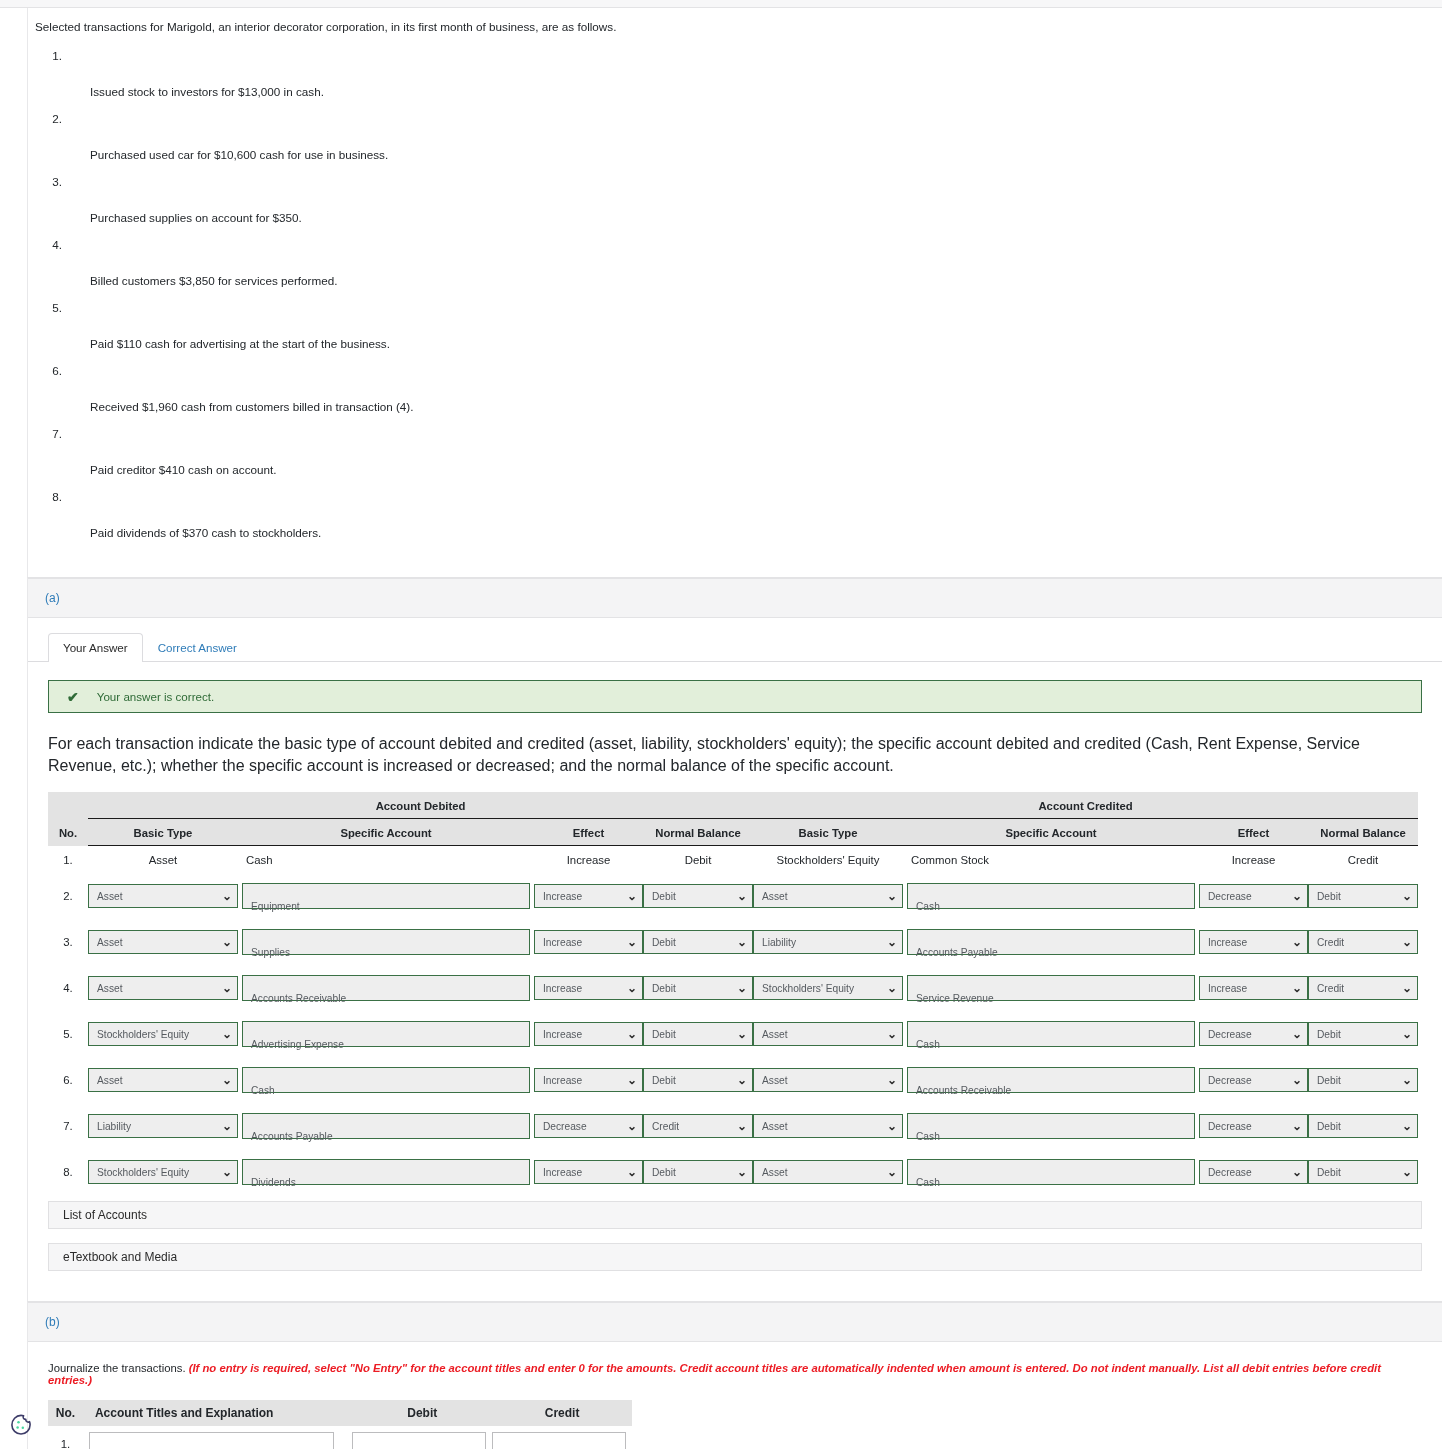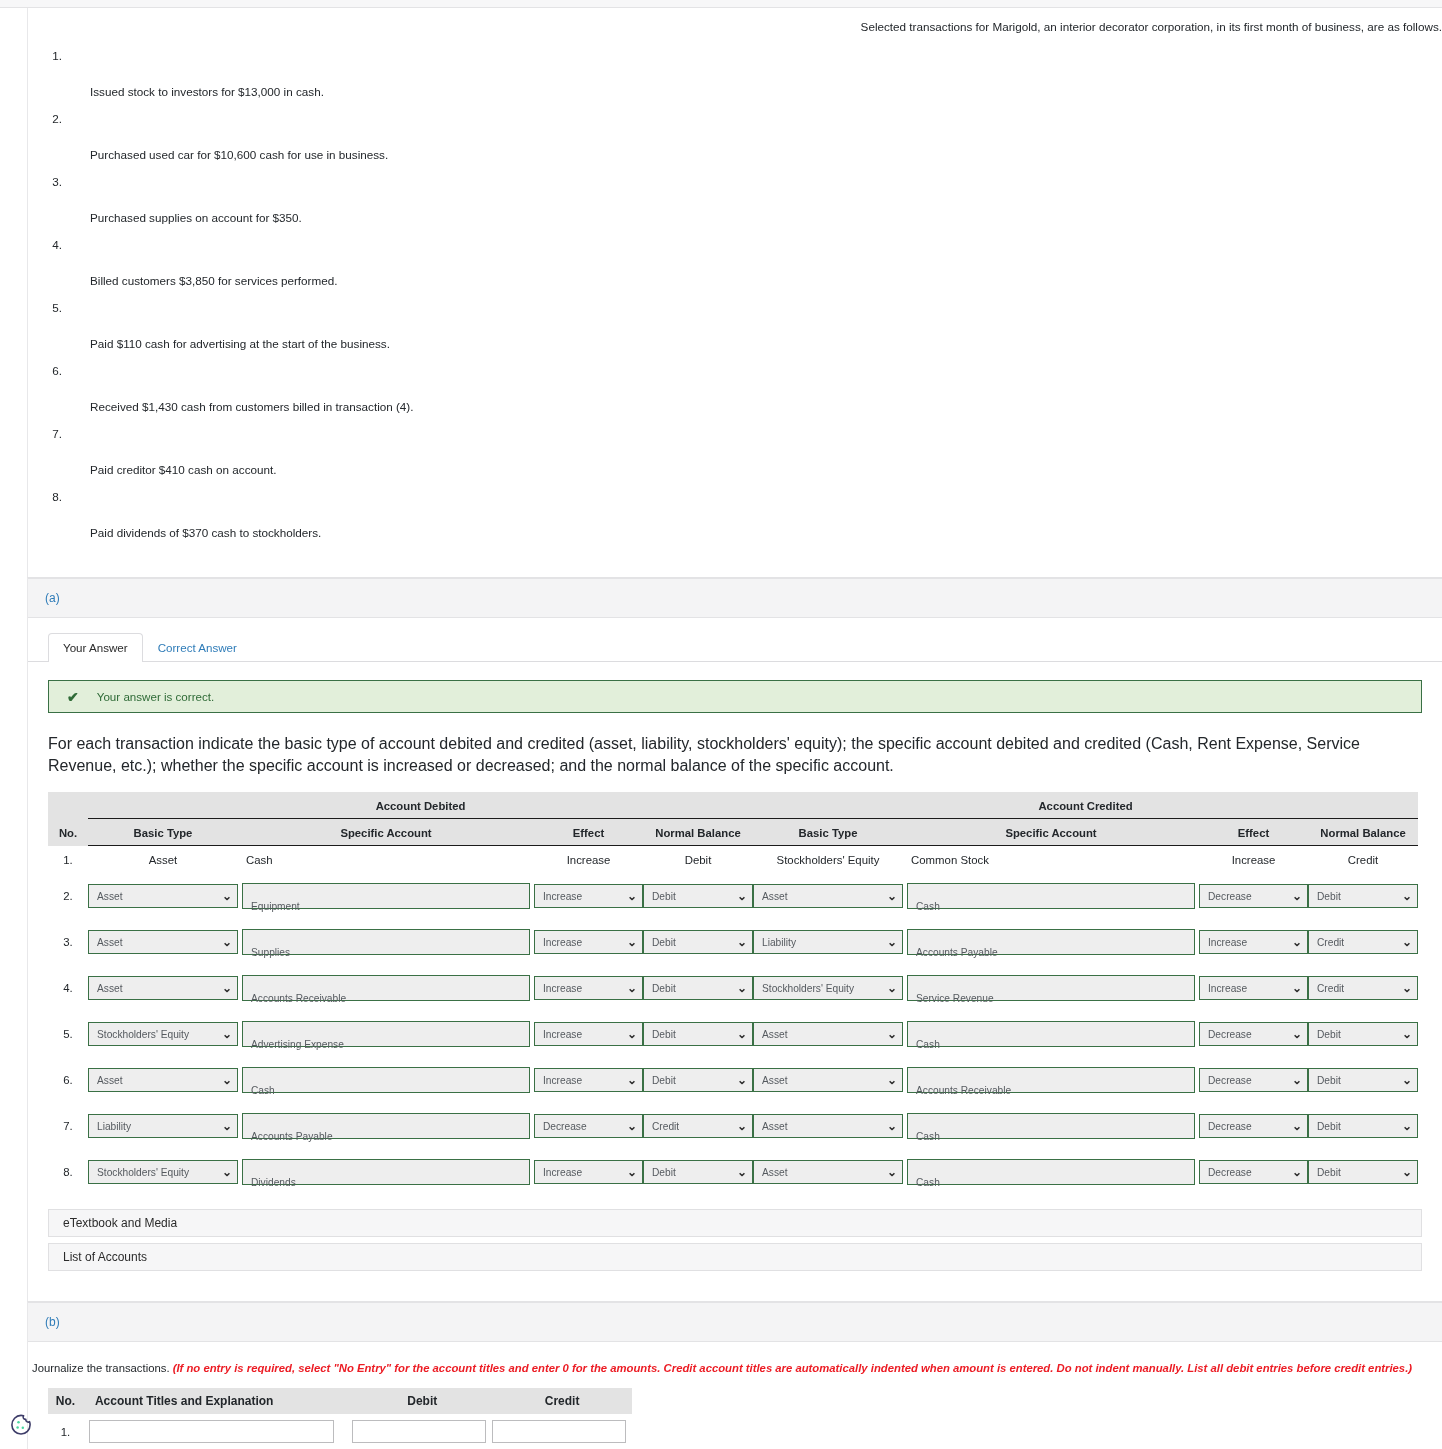--- a/index.html
+++ b/index.html
@@ -15,21 +15,21 @@
   }
   .page-top-strip { height: 8px; background:#f7f7f8; border-bottom:1px solid #e3e3e5; }
 
   
   .problem {
     border-bottom:1px solid #e3e3e5;
     padding: 6px 0 24px 0;
     margin-left: 27px;
     border-left: 1px solid #e8e8ea;
   }
-  .problem .intro { padding: 6px 0 0 7px; font-size:11.7px;text-align:right; }
+  .problem .intro { padding: 6px 0 0 7px; font-size:11.7px; }
   ol.txlist { list-style:none; margin: 16px 0 0 0; padding:0; }
   ol.txlist li { display:flex; margin-bottom: 14px; font-size:11.7px; }
   ol.txlist li .num { width: 34px; text-align:right; padding-right:0; }
   ol.txlist li .txt { padding-left: 28px; margin-top: 36px; }
 
   
   .part { margin-left:27px; border-left:1px solid #e8e8ea; }
   .part-head {
     background:#f4f4f5;
     border-top:1px solid #e3e3e5;
@@ -99,21 +99,21 @@
   .accbtn {
     margin: 14px 20px 0 20px;
     background:#f6f6f7; border:1px solid #e0e0e2;
     height:28px; line-height:27px; padding-left:14px;
     font-size:12px; color:#2b2b2b; cursor:pointer;
   }
   .accbtn.second { margin-top:6px; }
   .afterbtns { height:30px; }
 
   
-  .jinstr { margin: 20px 20px 0 4px; font-size:11.3px; }
+  .jinstr { margin: 20px 20px 0 20px; font-size:11.3px; }
   .jinstr i { color:#ec1c24; font-style:italic; font-weight:bold; }
 
   table.journal { border-collapse:collapse; margin: 14px 0 0 20px; table-layout:fixed; width:584px;}
   table.journal th { background:#e3e3e3; height:26px; font-weight:bold; font-size:12px; vertical-align:middle; }
   table.journal th.no { width:34px; text-align:center; }
   table.journal th.titles { width:262px; text-align:left; padding-left:12px; }
   table.journal th.amt { width:136px; text-align:center; }
   table.journal td { height:35px; vertical-align:middle; }
   table.journal td.no { text-align:center; font-size:11.4px; }
   .jin { display:block; border:1px solid #bcbcbe; background:#ffffff; height:23px; width:100%; cursor:text; }
@@ -146,21 +146,21 @@
       <li>
         <span class="num">4.</span>
         <span class="txt">Billed customers $3,850 for services performed.</span>
       </li>
       <li>
         <span class="num">5.</span>
         <span class="txt">Paid $110 cash for advertising at the start of the business.</span>
       </li>
       <li>
         <span class="num">6.</span>
-        <span class="txt">Received $1,430 cash from customers billed in transaction (4).</span>
+        <span class="txt">Received $1,960 cash from customers billed in transaction (4).</span>
       </li>
       <li>
         <span class="num">7.</span>
         <span class="txt">Paid creditor $410 cash on account.</span>
       </li>
       <li>
         <span class="num">8.</span>
         <span class="txt">Paid dividends of $370 cash to stockholders.</span>
       </li>
     </ol>
@@ -462,22 +462,22 @@
               </span></td>
             <td class="cellpad"><span class="sel">
                 <span>Debit</span>
                 <span class="chev">⌄</span>
               </span></td>
             <td></td>
           </tr>
         </tbody>
     </table>
 
+    <div class="accbtn second">List of Accounts</div>
     <div class="accbtn">eTextbook and Media</div>
-    <div class="accbtn second">List of Accounts</div>
     <div class="afterbtns"></div>
   </div>
 </div>
 
 <div class="part" style="border-top:1px solid #e3e3e5">
   <div class="part-head">(b)</div>
   <div class="part-body">
     <div class="jinstr">
       <span>Journalize the transactions. </span><i>(If no entry is required, select "No Entry" for the account titles and enter 0 for the amounts. Credit account titles are automatically indented when amount is entered. Do not indent manually. List all debit entries before credit entries.)</i>
     </div>

